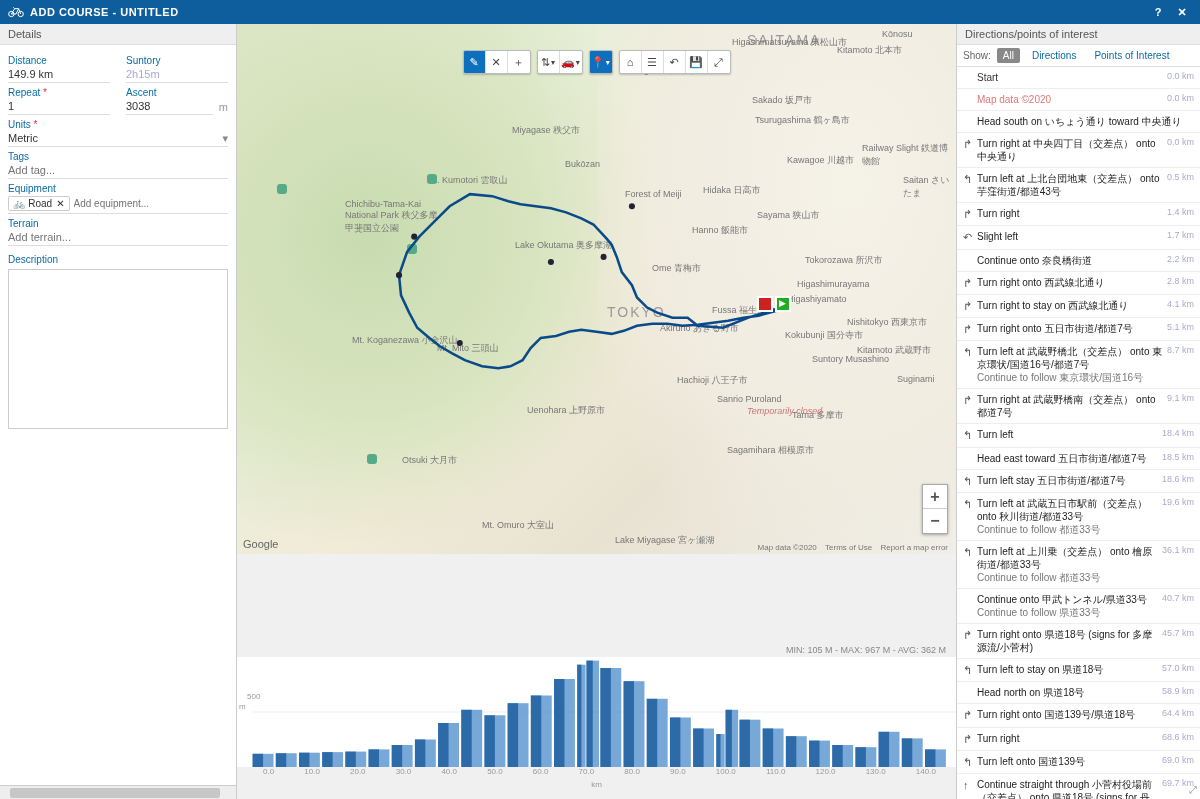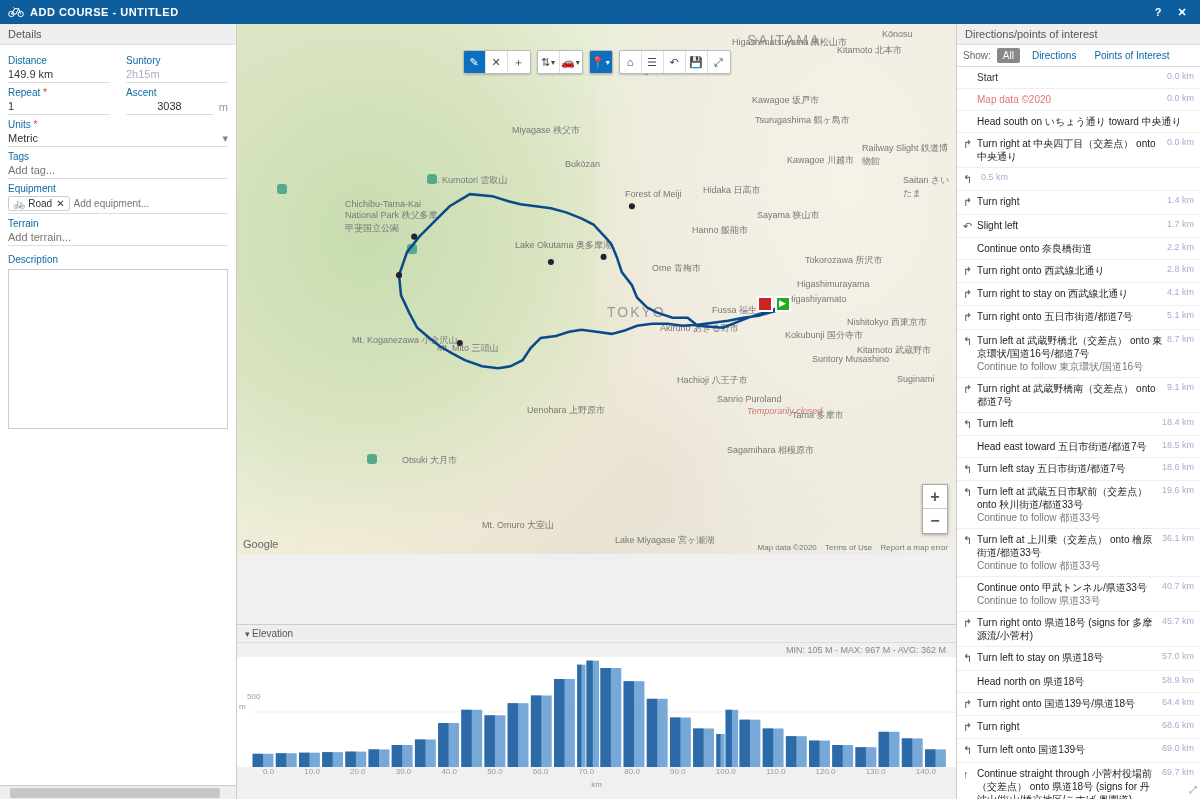--- a/index.html
+++ b/index.html
@@ -127,21 +127,21 @@
         </div>
       </div>
       <div class="row2">
         <div class="col">
           <label class="lbl"><span>Repeat</span> <span class="ast">*</span></label>
           <input class="val" value="1" style="">
         </div>
         <div class="col">
           <label class="lbl">Ascent</label>
           <div style="display:flex;align-items:center">
-              <input class="val" style="flex: 1 1 0%; text-align: center;" value="3038">
+              <input class="val" style="flex: 1 1 0%;" value="3038">
               <span style="margin-left:6px;color:#999">m</span>
             </div>
         </div>
       </div>
       <label class="lbl"><span>Units</span> <span class="ast">*</span></label>
       <div class="val dropdown-caret" style="cursor:pointer">Metric</div>
 
       <label class="lbl">Tags</label>
       <input class="val" style="color: rgb(170, 170, 204);" placeholder="Add tag...">
 
@@ -207,21 +207,21 @@
         <div class="place" style="top:230px;left:568px">Tokorozawa 所沢市</div>
         <div class="place" style="top:270px;left:550px">Higashiyamato</div>
         <div class="place" style="top:292px;left:610px">Nishitokyo 西東京市</div>
         <div class="place" style="top:320px;left:620px">Kitamoto 武蔵野市</div>
         <div class="place" style="top:350px;left:660px">Suginami</div>
         <div class="place" style="top:150px;left:666px">Saitan さいたま</div>
         <div class="place" style="top:185px;left:520px">Sayama 狭山市</div>
         <div class="place" style="top:160px;left:466px">Hidaka 日高市</div>
         <div class="place" style="top:430px;left:165px">Otsuki 大月市</div>
         <div class="place" style="top:90px;left:518px">Tsurugashima 鶴ヶ島市</div>
-        <div class="place" style="top:70px;left:515px">Kawagoe 坂戸市</div>
+        <div class="place" style="top:70px;left:515px">Sakado 坂戸市</div>
         <div class="place" style="top:380px;left:290px">Uenohara 上野原市</div>
         <div class="place" style="top:310px;left:115px">Mt. Koganezawa 小金沢山</div>
         <div class="place" style="top:150px;left:190px">Mt. Kumotori 雲取山</div>
         <div class="place" style="top:318px;left:200px">Mt. Mito 三頭山</div>
         <div class="place" style="top:495px;left:245px">Mt. Omuro 大室山</div>
         <div class="place" style="top:135px;left:328px">Bukōzan</div>
         <div class="place" style="top:118px;left:625px">Railway Slight 鉄道博物館</div>
         <div class="place" style="top:330px;left:575px">Suntory Musashino</div>
         <div class="place" style="top:175px;left:108px;width:100px">Chichibu-Tama-Kai National Park 秩父多摩甲斐国立公園</div>
         <div class="place" style="top:165px;left:388px">Forest of Meiji</div>
@@ -256,21 +256,20 @@
 
         <span class="google-logo">Google</span>
         <div class="map-footer">
           <span>Map data ©2020</span>
           <a>Terms of Use</a>
           <a>Report a map error</a>
         </div>
       </div>
     </div>
 
-    <div class="elev-header">Elevation</div>
     <div class="elev-stats">MIN: 105 M - MAX: 967 M - AVG: 362 M</div>
     <div class="elev-chart">
       <span class="elev-ylabel">m</span>
       <span class="elev-ytick" style="top:35px">500</span>
       <svg class="elev-svg" id="elev-svg" viewBox="0 0 920 100" preserveAspectRatio="none">
           <line x1="20" y1="50" x2="920" y2="50" stroke="#ddd" stroke-width="0.5"></line>
           <rect x="20" y="88" width="26.700000000000006" height="12" fill="#4a8bc9" opacity="0.75"></rect>
           <rect x="20" y="88" width="13.350000000000003" height="12" fill="#2d6aa8"></rect>
           <rect x="49.66666666666667" y="87.5" width="26.700000000000006" height="12.5" fill="#4a8bc9" opacity="0.75"></rect>
           <rect x="49.66666666666667" y="87.5" width="13.350000000000003" height="12.5" fill="#2d6aa8"></rect>
@@ -378,20 +377,21 @@
           <span class="txt">Head south on いちょう通り toward 中央通り</span>
           <span class="dist"></span>
         </div>
         <div class="dir-item ">
           <span class="arrow">↱</span>
           <span class="txt">Turn right at 中央四丁目（交差点） onto 中央通り</span>
           <span class="dist">0.0 km</span>
         </div>
         <div class="dir-item ">
           <span class="arrow">↰</span>
+          <span class="txt">Turn left at 上北台団地東（交差点） onto 芋窪街道/都道43号</span>
           <span class="dist">0.5 km</span>
         </div>
         <div class="dir-item ">
           <span class="arrow">↱</span>
           <span class="txt">Turn right</span>
           <span class="dist">1.4 km</span>
         </div>
         <div class="dir-item ">
           <span class="arrow">↶</span>
           <span class="txt">Slight left</span>

